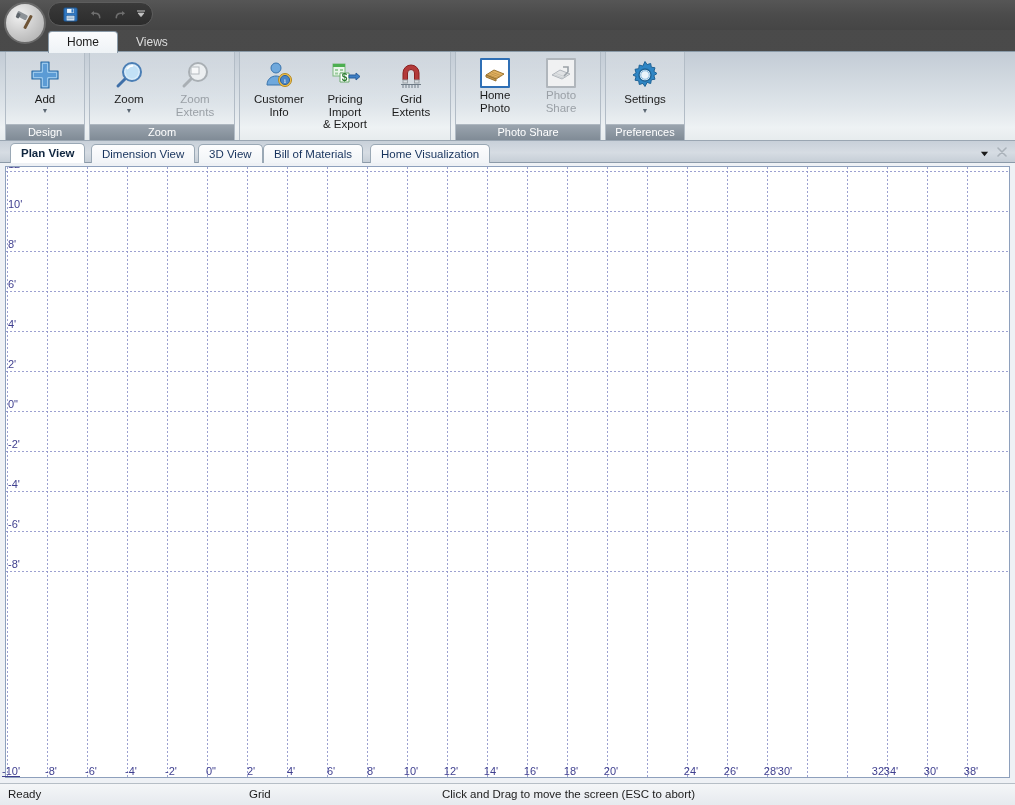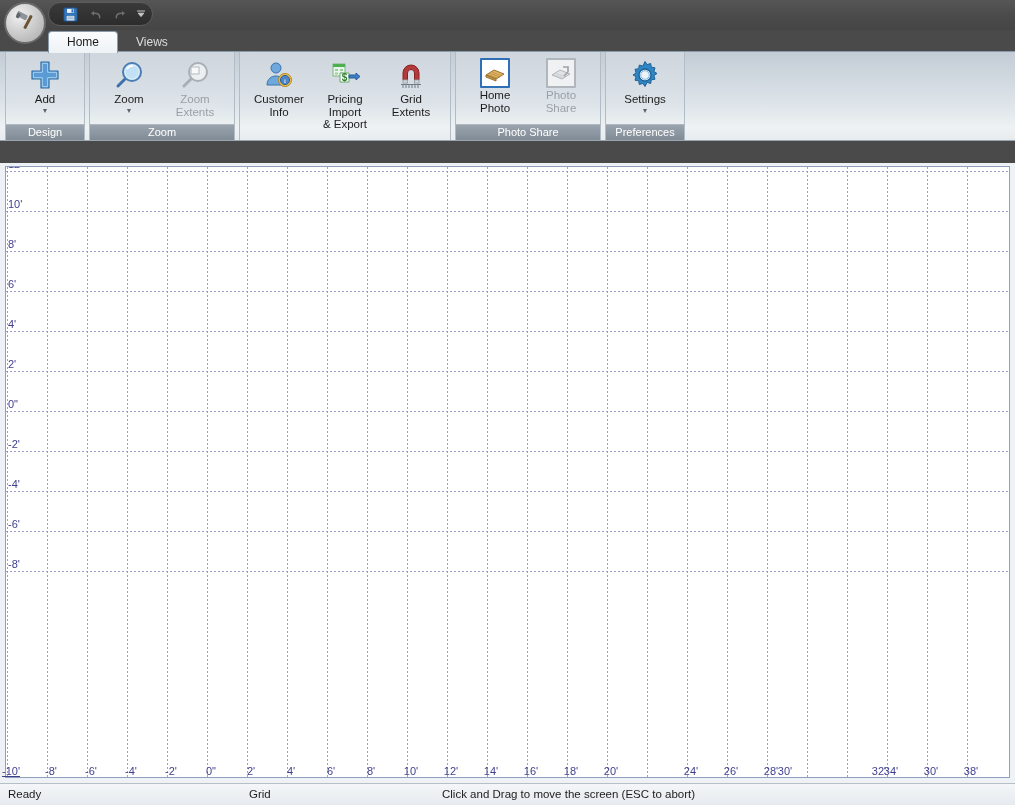--- a/index.html
+++ b/index.html
@@ -513,20 +513,37 @@
             <span class="rlabel">Settings</span>
             <span class="rcaret">▼</span>
           </div>
         </div>
         <div class="rgroup-title">Preferences</div>
       </div>
 
     </div>
   </div>
 
+  <div id="doctabs">
+    <div class="dtab active" style="left:10px;">Plan View</div>
+    <div class="dtab" style="left:91px;">Dimension View</div>
+    <div class="dtab" style="left:198px;">3D View</div>
+    <div class="dtab" style="left:263px;">Bill of Materials</div>
+    <div class="dtab" style="left:370px;">Home Visualization</div>
+    <div id="doctab-caret">
+      <svg width="9" height="9" viewBox="0 0 10 10">
+        <path d="M1 3h8L5 8z" fill="#1a1a1a"></path>
+      </svg>
+    </div>
+    <div id="doctab-close">
+      <svg width="10" height="10" viewBox="0 0 10 10">
+        <path d="M1 1l8 8M9 1l-8 8" stroke="#aab2ba" stroke-width="1.6" stroke-linecap="round"></path>
+      </svg>
+    </div>
+  </div>
 
   <div id="canvas-wrap">
     <div id="canvas">
       <div id="grid-lines">
           <div class="vline" style="left: 1px;"></div>
           <div class="vline" style="left: 41px;"></div>
           <div class="vline" style="left: 81px;"></div>
           <div class="vline" style="left: 121px;"></div>
           <div class="vline" style="left: 161px;"></div>
           <div class="vline" style="left: 201px;"></div>

